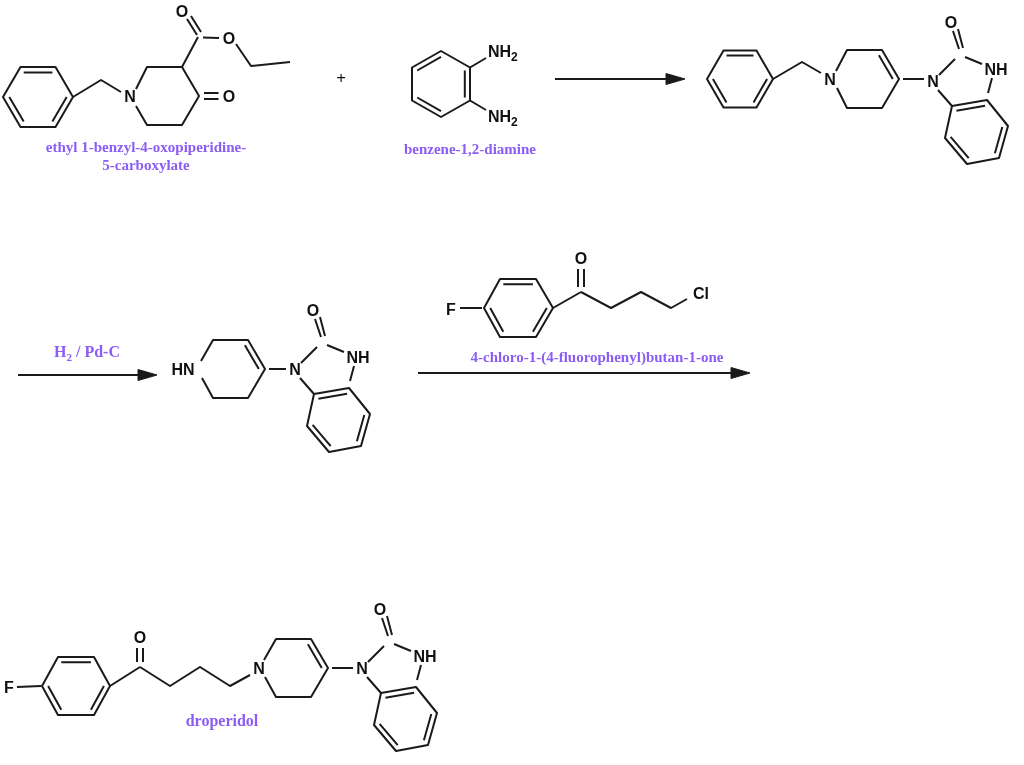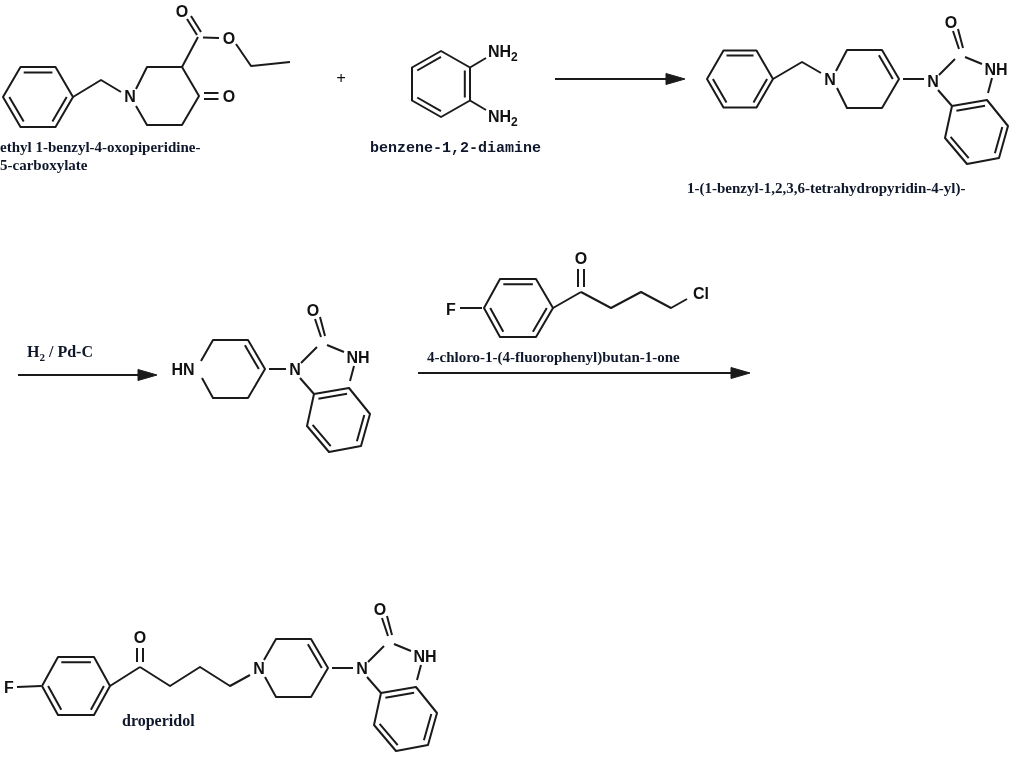--- a/index.html
+++ b/index.html
@@ -10,21 +10,21 @@
   }
   svg.scheme { position:absolute; left:0; top:0; }
   svg.scheme path, svg.scheme line { stroke:#1a1a1a; stroke-width:2; fill:none; stroke-linejoin:round; }
   svg.scheme polygon { fill:#1a1a1a; stroke:#1a1a1a; }
   svg.scheme text.atom {
     font-family:"Liberation Sans", sans-serif;
     font-weight:bold; font-size:16px; fill:#111111; text-anchor:middle;
   }
   svg.scheme tspan.sub { font-size:12px; }
   .cname {
-    position:absolute; text-align:left; color:#0f172a;
+    position:absolute; text-align:center; color:#8b5cf6;
     font-weight:bold; font-size:15px; line-height:18px;
     font-family:"Liberation Serif", serif;
   }
   .cname i { font-style:italic; }
   .plus { position:absolute; font-weight:bold; font-size:17px; color:#111111; text-align:center; }
   .reagent sub { font-size:11px; }
 </style>
 </head>
 <body>
 
@@ -138,26 +138,26 @@
     </g>
   </svg>
 
   <div class="cname" style="left:0px; top:138px; width:292px;">
     <span>ethyl 1-benzyl-4-oxopiperidine-</span><br>
     <span>5-carboxylate</span>
   </div>
 
   <div class="plus" style="left:330px; top:69px; width:22px;">+</div>
 
-  <div class="cname" style="left:370px; top:140px; width:200px;font-family:Liberation Mono, monospace;">
+  <div class="cname" style="left:370px; top:140px; width:200px;">
     <span>benzene-1,2-diamine</span>
   </div>
 
   <div class="cname" style="left:687px; top:179px; width:340px;">
-    <span>1-(1-benzyl-1,2,3,6-tetrahydropyridin-4-yl)-</span><br>
+    <br>
   </div>
 
   <div class="cname reagent" style="left:27px; top:343px; width:120px; font-size:16px;">
     <span>H</span><sub>2</sub><span> / Pd-C</span>
   </div>
 
 
   <div class="cname" style="left:427px; top:348px; width:340px;">
     <span>4-chloro-1-(4-fluorophenyl)butan-1-one</span>
   </div>

